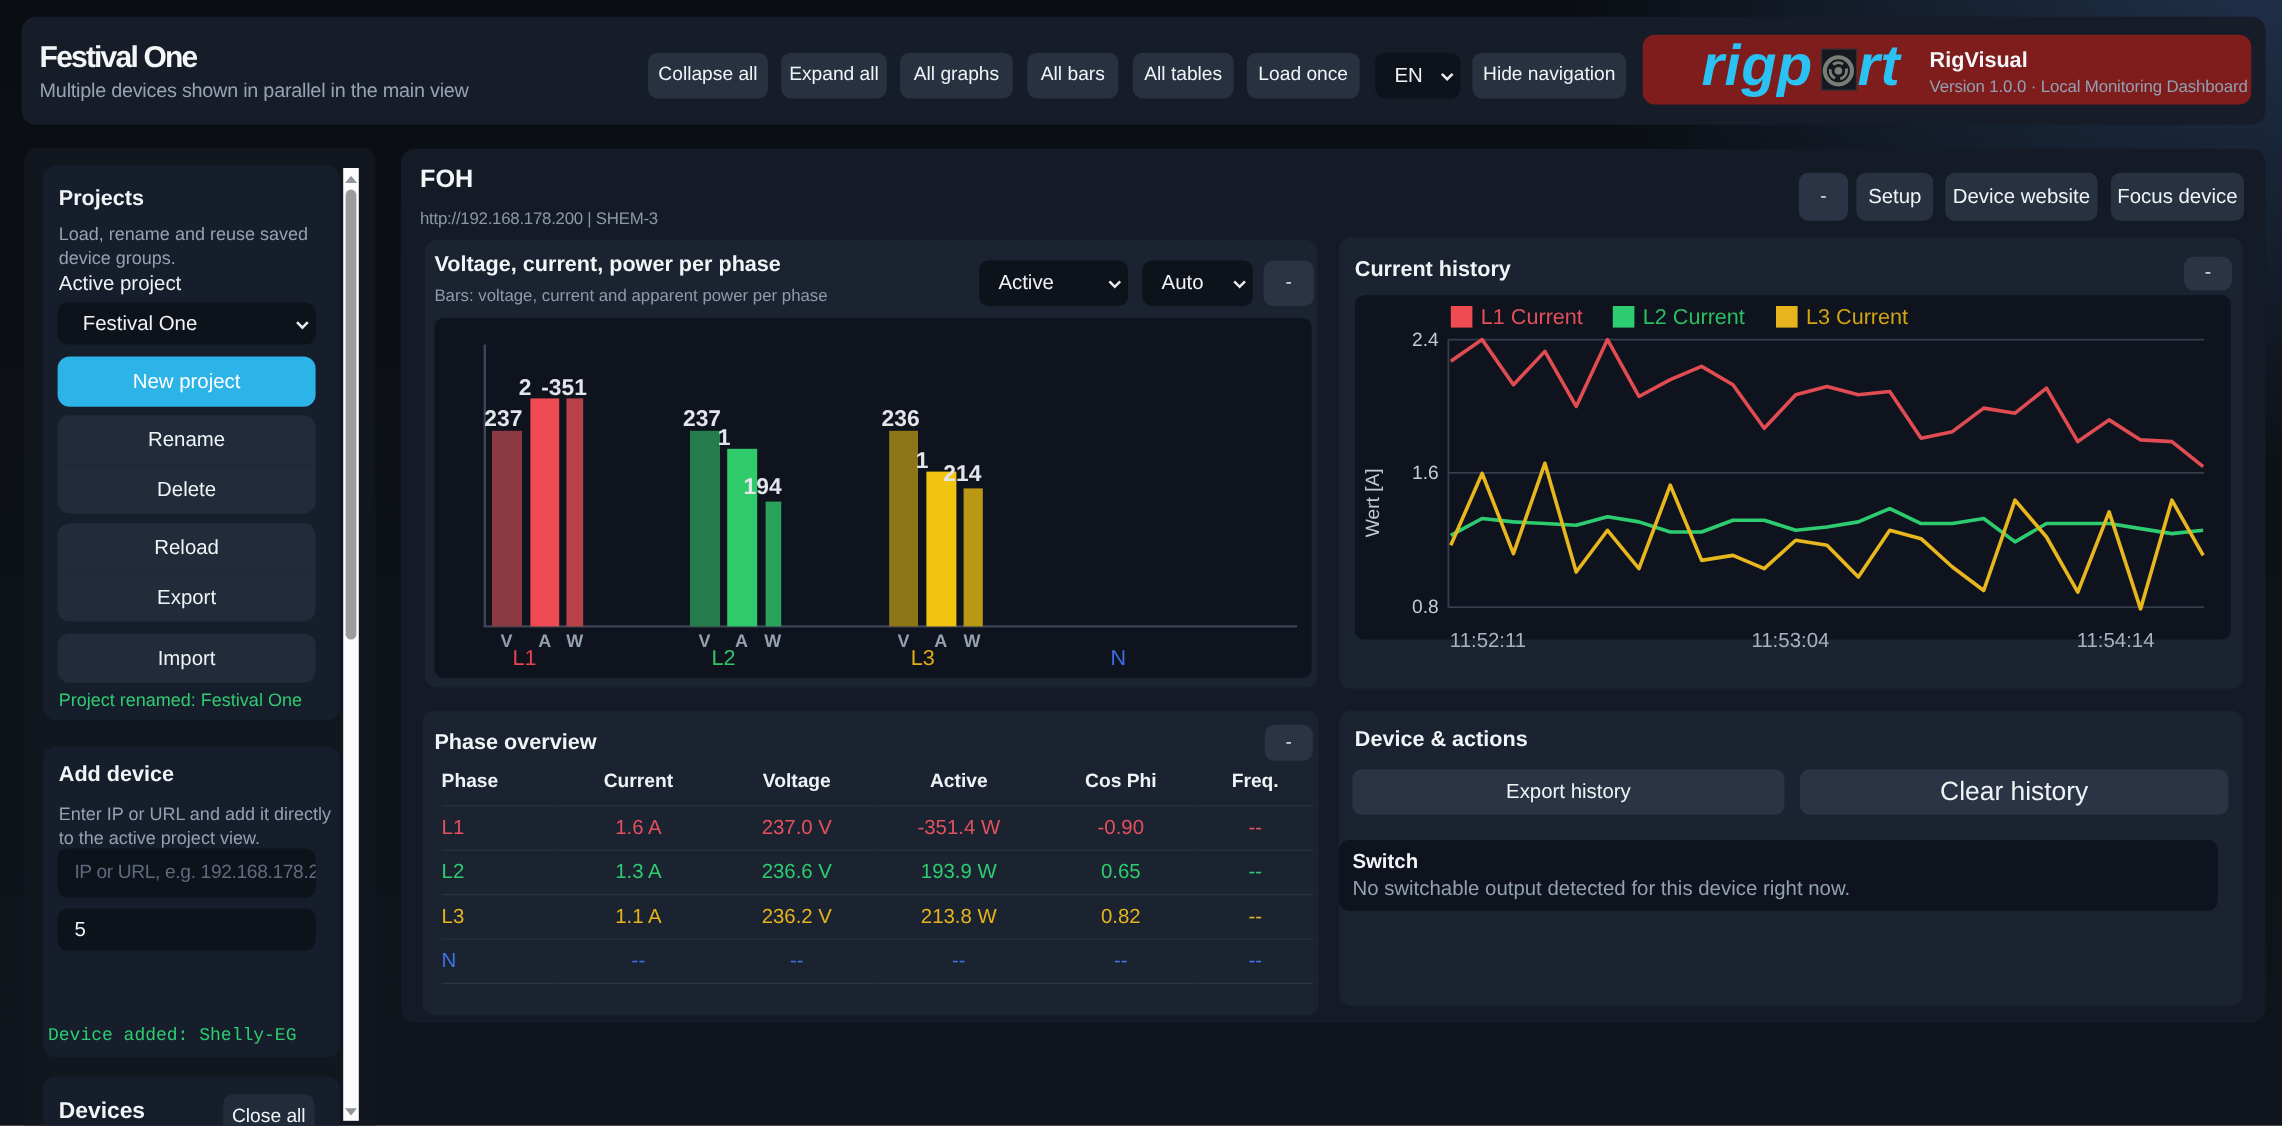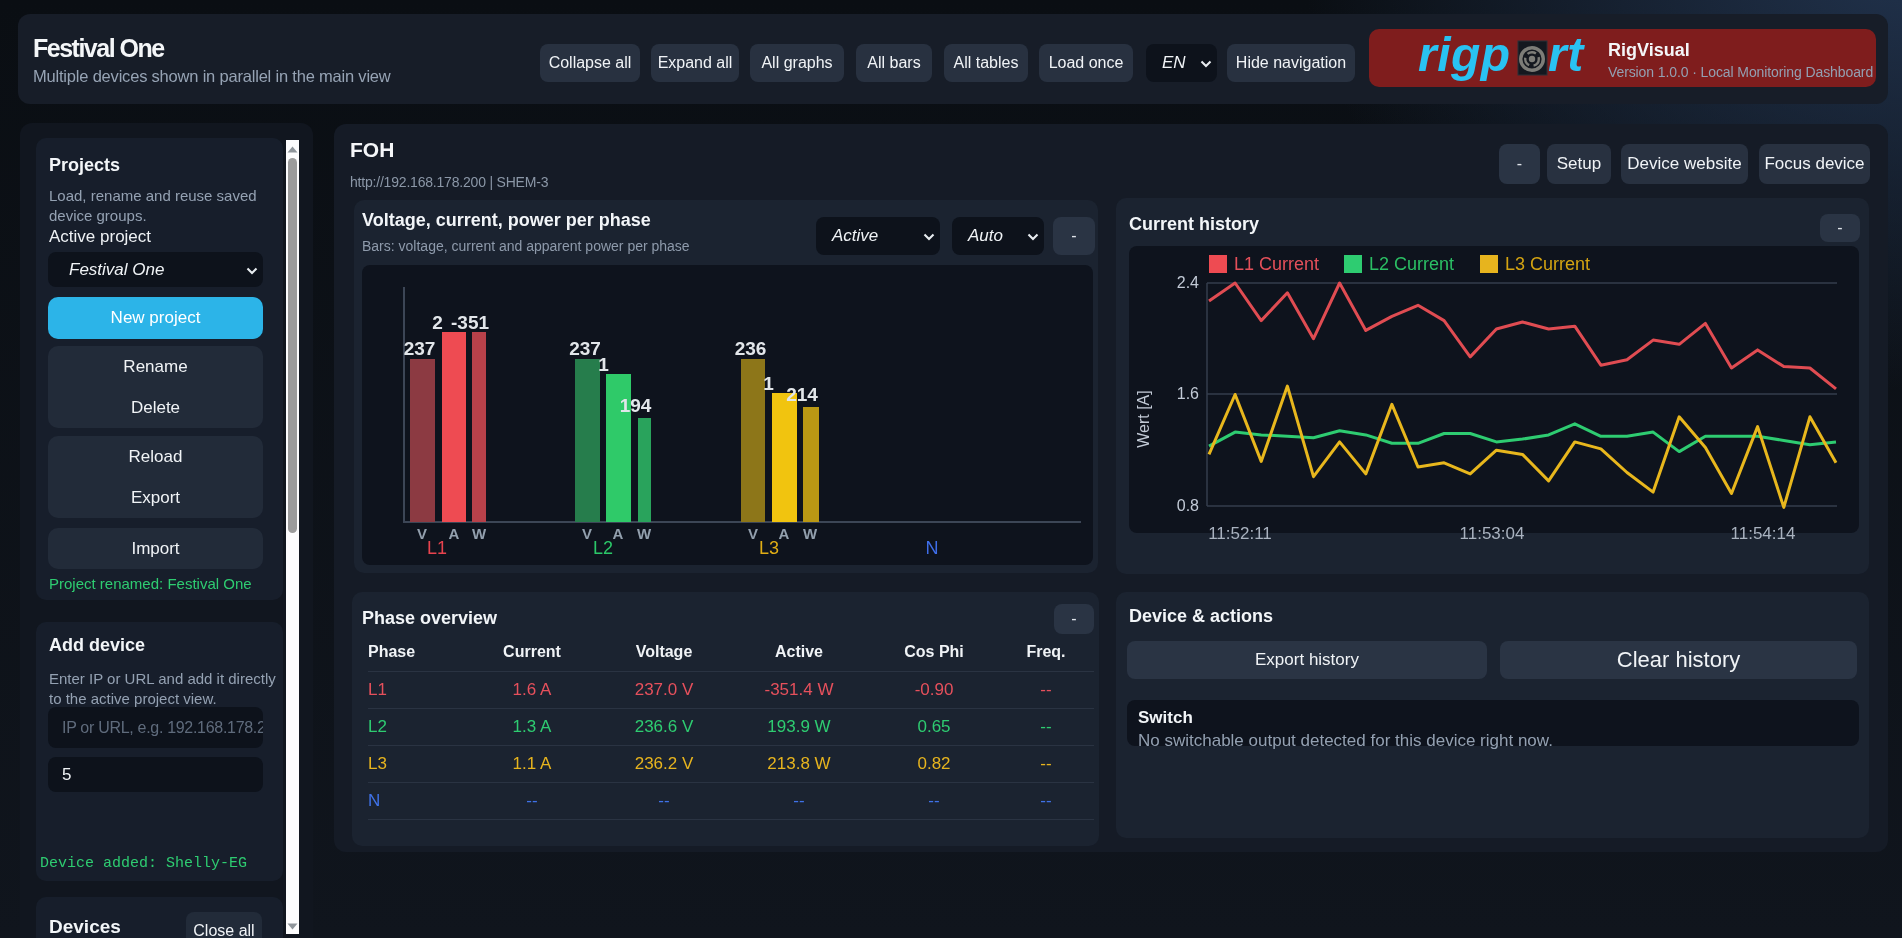--- a/index.html
+++ b/index.html
@@ -23,21 +23,21 @@
   color:#f0f3f6;
   display:flex; align-items:center; justify-content:center;
   font-size:16px;
 }
 .panel { position:absolute; background:#1b2330; border-radius:10px; }
 .chartbox { position:absolute; background:#0e131d; border-radius:8px; }
 .minibtn { position:absolute; background:#2a3444; border-radius:8px; color:#dfe4ea;
   display:flex; align-items:center; justify-content:center; font-size:16px; }
 .sel {
   position:absolute; background:#0d121b; border-radius:8px; color:#f0f3f6;
-  display:flex; align-items:center; font-size:17px;font-style:italic;
+  display:flex; align-items:center; font-size:17px;
 }
 .sel svg { position:absolute; right:5px; top:50%; margin-top:-3px; }
 .ptitle { position:absolute; font-weight:bold; font-size:18px; color:#f2f5f8; }
 .green { color:#2ecc71; font-size:15px; position:absolute; }
 
 
 #topbar { position:absolute; left:18px; top:14px; width:1870px; height:90px;
   background:#171d28; border-radius:12px; }
 #topbar h1 { position:absolute; left:15px; top:20px; letter-spacing:-1.5px; font-size:25px; color:#f4f6f8; }
 #topbar .sub { position:absolute; left:15px; top:53px; letter-spacing:-0.2px; font-size:16.5px; color:#96a3b4; }
@@ -318,18 +318,18 @@
             <td>--</td>
           </tr>
     </tbody>
       </table>
   </div>
 
   <div class="panel" style="left:782px; top:468px; width:753px; height:246px;">
     <div class="ptitle" style="left:13px; top:14px;">Device &amp; actions</div>
     <div class="btn" style="left:11px; top:49px; width:360px; height:38px; font-size:17px; background:#2a3444;">Export history</div>
     <div class="btn" style="left:384px; top:49px; width:357px; height:38px; font-size:22px; background:#2a3444;">Clear history</div>
-    <div class="chartbox" style="left:11px; top:108px; width:732px; height:46px;">
+    <div class="chartbox" style="left:0; top:108px; width:732px; height:59px;">
       <div style="position:absolute; left:11px; top:8px; font-size:17px; font-weight:bold; color:#f2f5f8;">Switch</div>
       <div style="position:absolute; left:11px; top:31px; font-size:17px; color:#93a0b1;">No switchable output detected for this device right now.</div>
     </div>
   </div>
 </div>
 
 </body></html>

